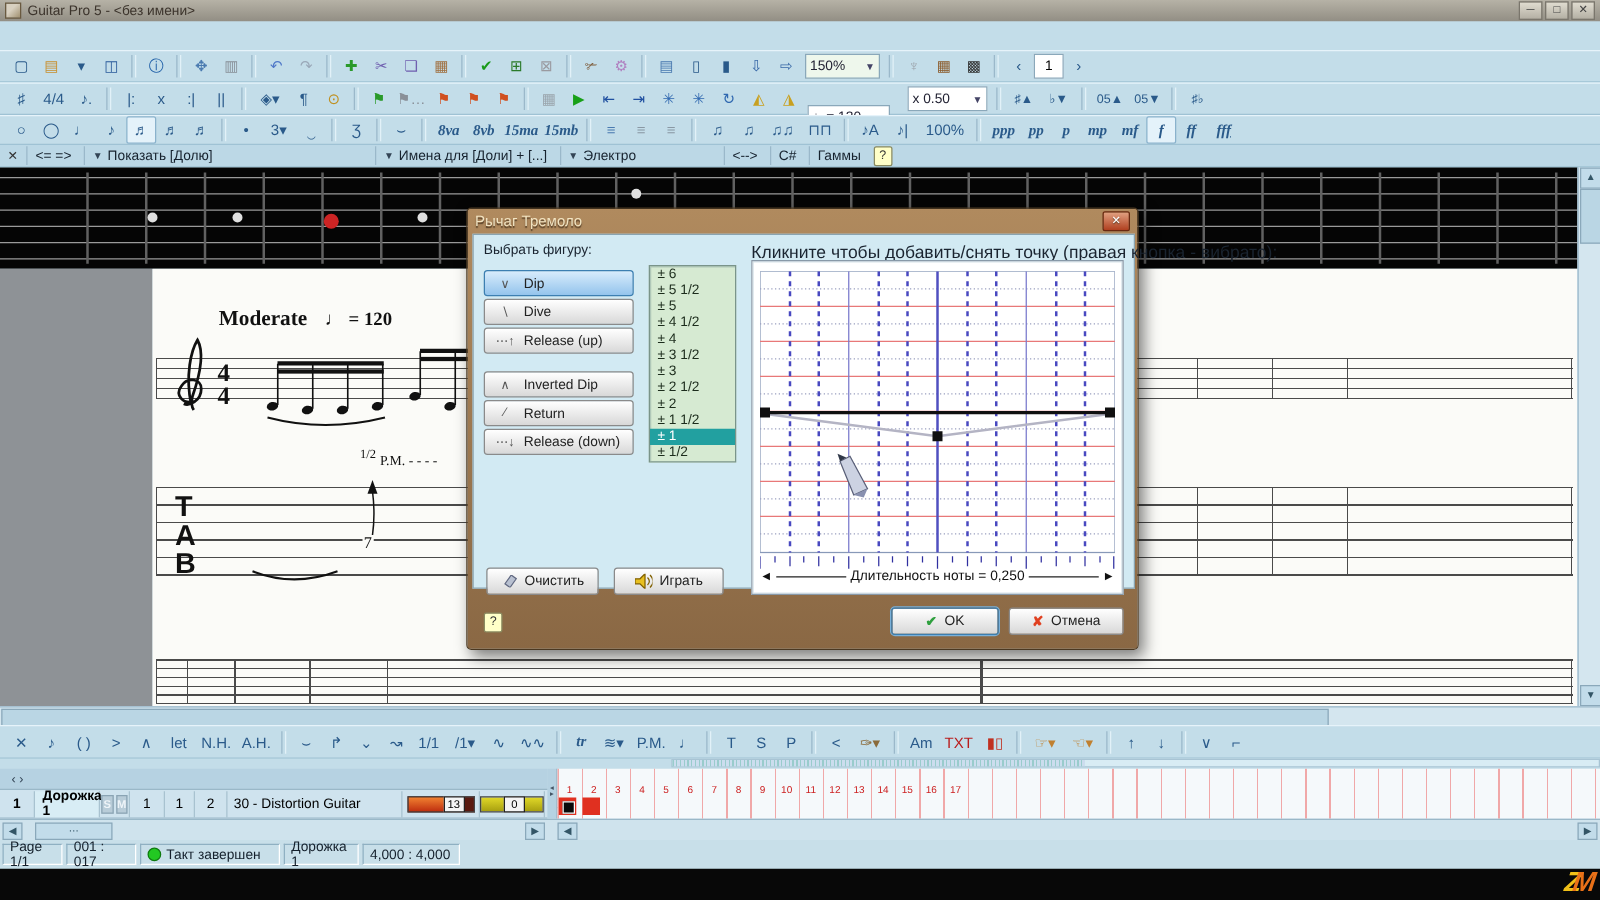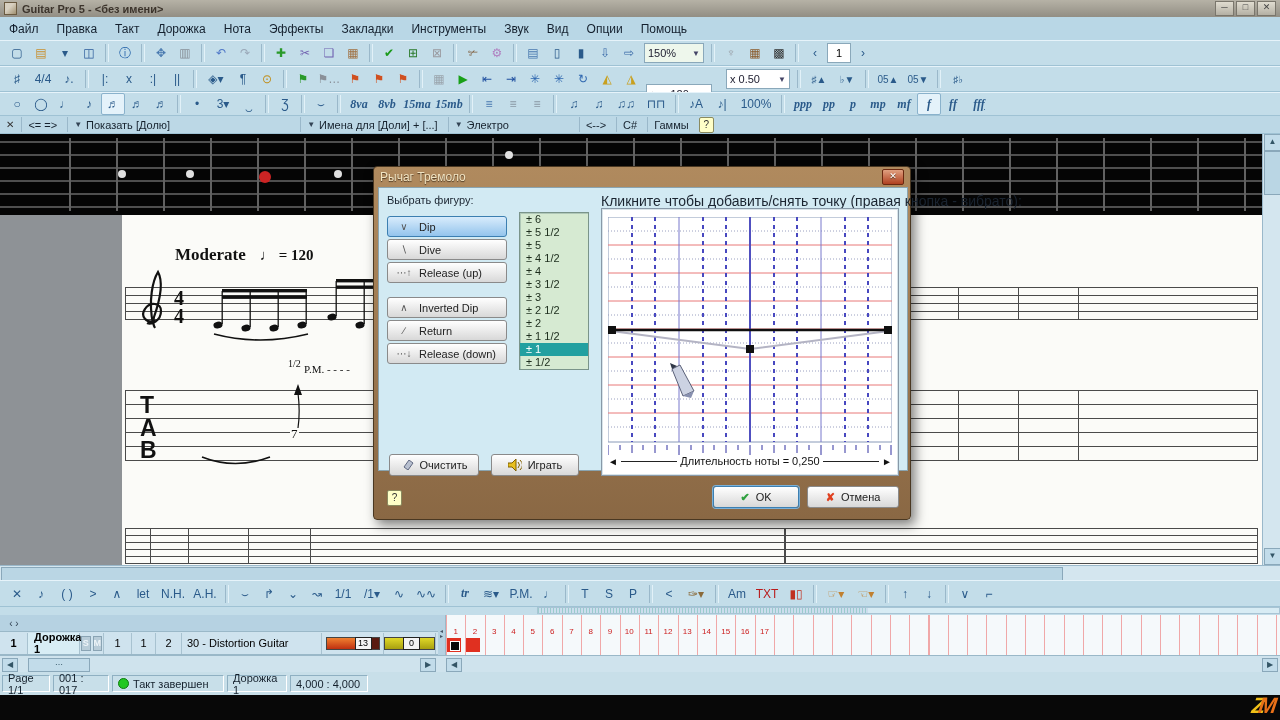--- a/index.html
+++ b/index.html
@@ -1,20 +1,20 @@
 <!DOCTYPE html>
 <html><head>
 <meta charset="utf-8">
 <style>
   html,body{margin:0;padding:0;background:#000;}
   #app{position:relative;width:1280px;height:720px;overflow:hidden;font-family:"Liberation Sans",sans-serif;background:#c3dde9;font-size:12px;}
   
   .titlebar{position:absolute;left:0;top:0;width:1280px;height:17px;background:linear-gradient(#b6b2a6,#928e84);display:flex;align-items:center;padding:0 4px;box-sizing:border-box;}
   .titlebar .appico{width:11px;height:11px;background:linear-gradient(135deg,#d8d0c0 40%,#a09070);border:1px solid #6a5a40;margin-right:5px;}
-  .titlebar .ttl{font-size:11px;font-weight:bold;color:#3c342c;}
+  .titlebar .ttl{font-size:11px;font-weight:normal;color:#3c342c;}
   .wbtns{margin-left:auto;display:flex;gap:2px;}
   .wbtn{width:17px;height:13px;background:linear-gradient(#e0dcd0,#b4b0a4);border:1px solid #7a766c;font-size:9px;line-height:11px;text-align:center;color:#444;}
   .menubar{position:absolute;left:0;top:17px;width:1280px;height:23px;background:#b9d7e6;border-bottom:1px solid #9cbecf;display:flex;align-items:center;}
   .menu-item{padding:0 9px;font-size:12px;color:#14202e;line-height:22px;}
   
   .toolbar{position:absolute;left:0;width:1280px;background:#c3dde9;border-top:1px solid #e6f3fa;border-bottom:1px solid #9fc2d4;display:flex;align-items:center;padding-left:5px;box-sizing:border-box;}
   .tb-btn{min-width:22px;height:20px;display:flex;align-items:center;justify-content:center;color:#2a5a8a;font-size:12px;border:1px solid transparent;border-radius:2px;flex:none;}
   .tb-btn.sel{background:#e4f2fa;border-color:#8ab2cc;}
   .tbsep{width:2px;height:18px;border-left:1px solid #9ab8ca;border-right:1px solid #e2f1f8;margin:0 4px;flex:none;}
   .combo{height:18px;background:#eef7ec;border:1px solid #8aa8ba;display:flex;align-items:center;justify-content:space-between;padding:0 3px;font-size:11px;color:#223;flex:none;margin:0 3px;}
@@ -107,35 +107,20 @@
   <div class="titlebar">
     <span class="appico"></span>
     <span class="ttl">Guitar Pro 5 - &lt;без имени&gt;</span>
     <span class="wbtns">
       <span class="wbtn">─</span>
       <span class="wbtn">□</span>
       <span class="wbtn">✕</span>
     </span>
   </div>
 
-  <div class="menubar">
-
-  <span class="menu-item">Файл</span>
-      <span class="menu-item">Правка</span>
-      <span class="menu-item">Такт</span>
-      <span class="menu-item">Дорожка</span>
-      <span class="menu-item">Нота</span>
-      <span class="menu-item">Эффекты</span>
-      <span class="menu-item">Закладки</span>
-      <span class="menu-item">Инструменты</span>
-      <span class="menu-item">Звук</span>
-      <span class="menu-item">Вид</span>
-      <span class="menu-item">Опции</span>
-      <span class="menu-item">Помощь</span>
-    </div>
 
   <div class="toolbar" style="top:40px;height:26px;">
     <span style="display:flex;align-items:center;">
 
     <span class="tb-btn">
           <span>▢</span>
         </span>
         <span class="tb-btn" style="color: rgb(200, 144, 48);">
           <span>▤</span>
         </span>

